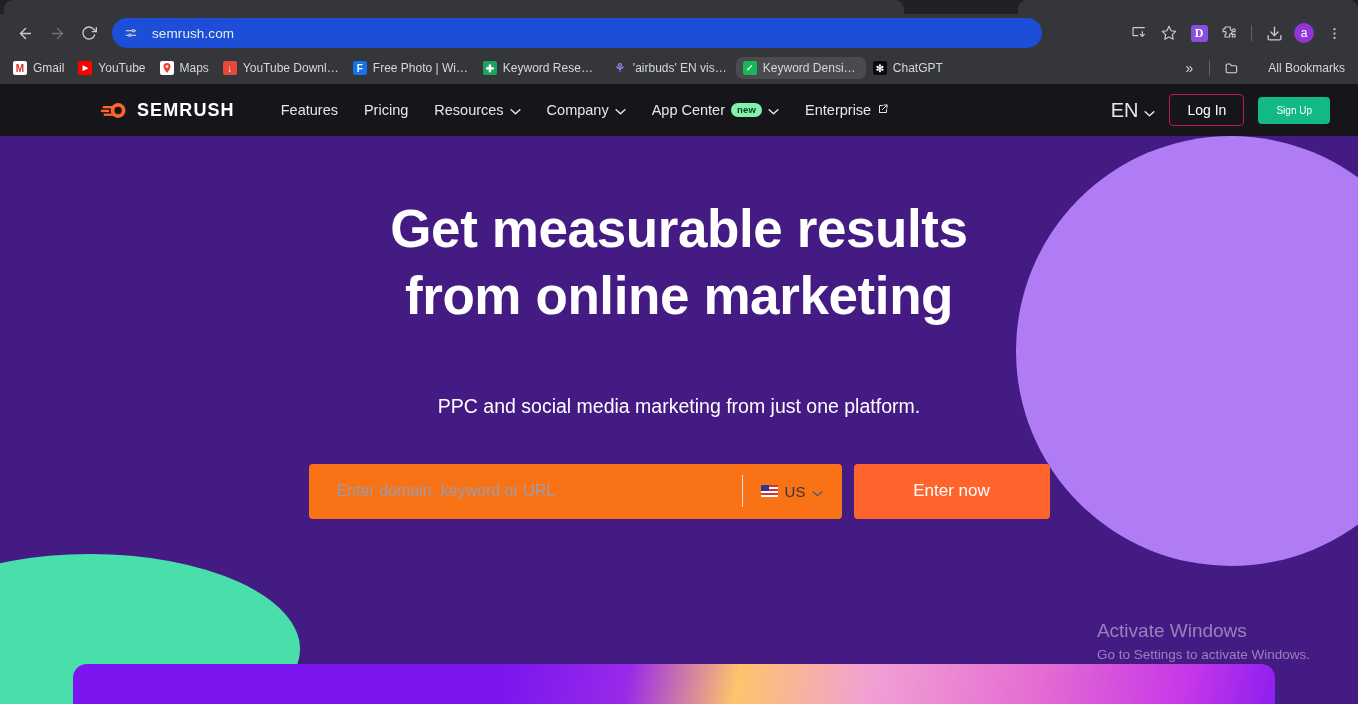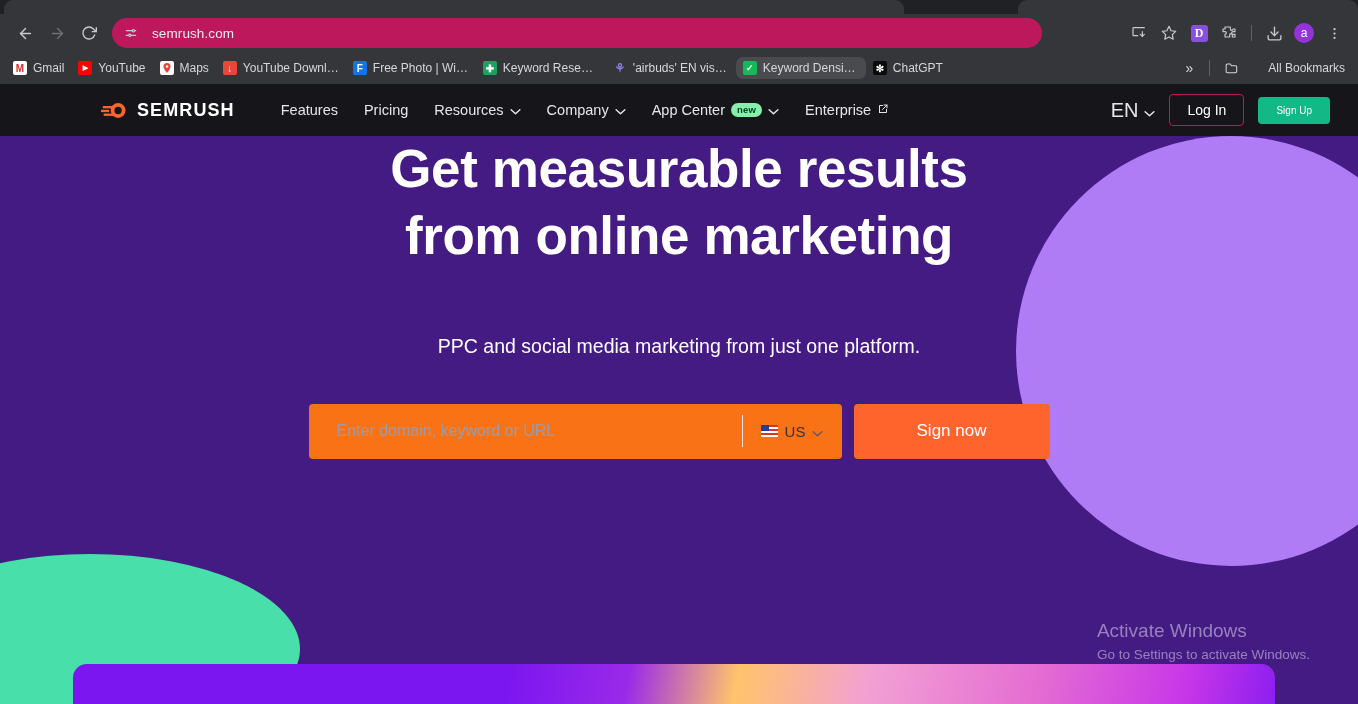--- a/index.html
+++ b/index.html
@@ -30,21 +30,21 @@
   }
   .nav-btn {
     width: 30px; height: 30px; border-radius: 50%;
     display: flex; align-items: center; justify-content: center;
     color: #c8cacd; flex: 0 0 auto;
   }
   .nav-btn.disabled { color: #6e7073; }
   .nav-btn svg { display:block; }
 
   #omnibox {
-    flex: 1 1 auto; height: 30px; background: #be185d;
+    flex: 1 1 auto; height: 30px; background: #1d4ed8;
     border-radius: 16px; margin-left: 6px; margin-right: 8px;
     display: flex; align-items: center; padding: 0 6px;
     max-width: 930px;
   }
   #site-info {
     width: 26px; height: 26px; border-radius: 50%;
     display: flex; align-items: center; justify-content: center;
     color: #c8cacd; flex: 0 0 auto;
   }
   #url-text {
@@ -143,21 +143,21 @@
     background: #48dfab;
   }
   #deco-bar {
     position: absolute; left: 73px; bottom: -22px;
     width: 1202px; height: 62px; border-radius: 14px;
     background: linear-gradient(100deg,
       #7b16f0 0%, #7b16f0 36%, #9a2ae8 46%,
       #ffc46b 55%, #f2a0d4 66%, #e46cd2 80%, #c837e8 92%, #8a1ef0 100%);
   }
 
-  #hero-content { position: relative; z-index: 10; text-align: center; }
+  #hero-content { position: relative; z-index: 10; text-align: center; padding-top: 60px; }
   #hero-h1 {
     color: #fff; font-size: 53px; font-weight: bold; line-height: 1.26;
     letter-spacing: -.4px;
   }
   #hero-sub {
     color: #fff; font-size: 19.5px; line-height: 1.65; margin-top: 28px;
     font-weight: 400;
   }
 
   #hero-form {
@@ -438,21 +438,21 @@
                   <span class="canton"></span>
               </span>
               <span>US</span>
               <span class="chev">
                 <svg width="11" height="7" viewBox="0 0 12 8" fill="none" stroke="#5b5b6b" stroke-width="1.6" stroke-linecap="round" stroke-linejoin="round">
                     <polyline points="1 2 6 6.5 11 2"></polyline>
                   </svg>
               </span>
             </div>
           </div>
-          <button id="start-btn">Sign now</button>
+          <button id="start-btn">Enter now</button>
         </div>
       </div>
 
       <div id="watermark">
         <div id="wm-title">Activate Windows</div>
         <div id="wm-sub">Go to Settings to activate Windows.</div>
       </div>
     </div>
   </div>
 </div>

